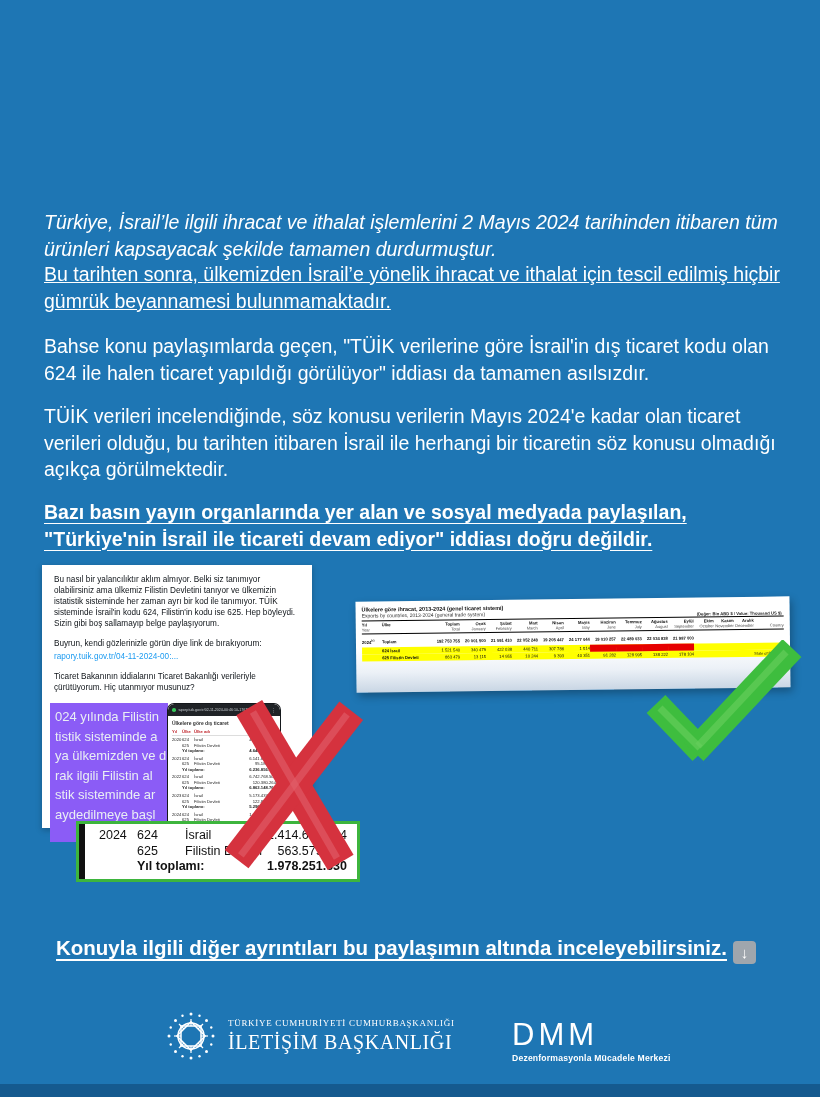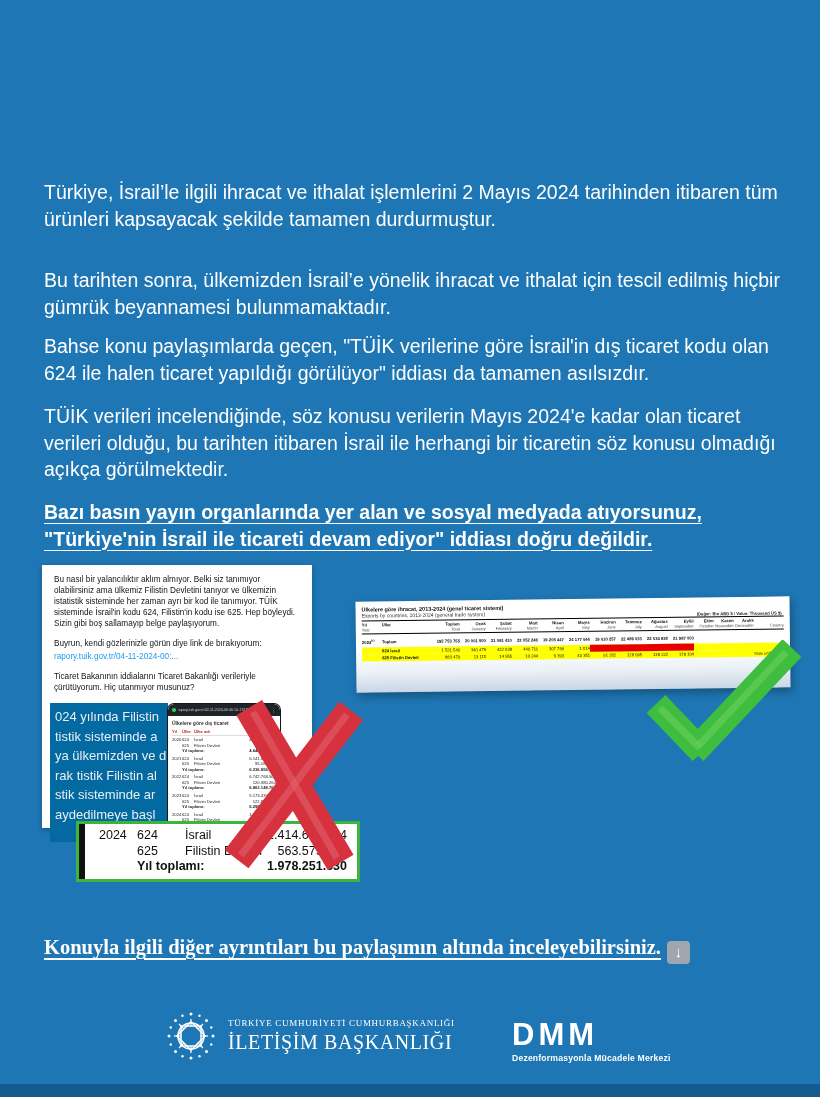--- a/index.html
+++ b/index.html
@@ -9,32 +9,32 @@
   
   .badge { position:absolute; left:224px; top:36px; width:372px; height:142px; }
   .badge svg { position:absolute; left:0; top:0; }
   .badge-label { position:absolute; left:0; top:0; width:372px; height:104px;
     display:flex; align-items:center; justify-content:center;
     color:#2BDFAC; font-size:36px; font-weight:700; letter-spacing:2.5px; }
 
   
   .para { position:absolute; left:44px; width:742px; color:#FFFFFF;
     font-size:19.5px; line-height:26.5px; font-weight:400; }
-  .p1 { top:179px; } .p2 { top:267px; } .p3 { top:333px; } .p4 { top:403px; }
+  .p1 { top:209px;font-style:italic; } .p2 { top:261px;text-decoration:underline; } .p3 { top:333px; } .p4 { top:403px; }
   .claim { top:499px; font-weight:700; text-decoration:underline; text-underline-offset:4px; }
 
   
   .tweet-card { position:absolute; left:42px; top:565px; width:270px; height:263px;
     background:#FFFFFF; box-shadow:0 2px 6px rgba(0,0,0,.25);
     padding:9px 12px; color:#0F1419; font-size:8.2px; line-height:11px; }
   .tweet-card p { margin-bottom:9px; }
   .tweet-link { color:#1D9BF0; text-decoration:none; display:block; margin-top:-7px; margin-bottom:9px; }
 
   .dark-panel { position:absolute; left:50px; top:703px; width:118px; height:139px;
-    background:#0369a1; color:#E9EEF4; overflow:hidden;
+    background:#8b5cf6; color:#E9EEF4; overflow:hidden;
     font-size:13px; line-height:19.6px; padding:4px 0 8px 5px; white-space:nowrap; }
 
   .phone { position:absolute; left:168px; top:704px; width:112px; height:120px;
     background:#FFFFFF; border-radius:6px 6px 0 0; box-shadow:0 0 0 1px #15181c; overflow:hidden; }
   .phone-bar { height:12px; background:#202327; border-radius:6px 6px 0 0;
     display:flex; align-items:center; padding:0 4px; gap:2px; }
   .phone-dot { width:3.5px; height:3.5px; border-radius:50%; background:#34C759; flex:none; }
   .phone-url { color:#C9CED3; font-size:3.6px; white-space:nowrap; overflow:hidden; flex:1; }
   .phone-menu { color:#C9CED3; font-size:5px; }
   .phone-body { padding:2px 4px; }
@@ -76,62 +76,62 @@
   .tk-total-row { font-weight:700; margin-bottom:2px; }
   .tk-yellow { background:#FFFF00; }
   .tk-yellow .tk-ulke { font-weight:700; }
   .tk-red { background:#E60000; color:transparent; height:7px; }
   .tk-country { font-size:3.8px; }
   .tk-sup { font-size:3px; vertical-align:super; }
 
   .green-check { position:absolute; left:640px; top:640px; width:164px; height:122px; z-index:8; }
 
   
-  .note { position:absolute; left:44px; top:936px; width:760px; color:#FFFFFF;
-    font-size:20.5px; font-weight:700;font-family:Liberation Serif, serif; }
+  .note { position:absolute; left:56px; top:936px; width:760px; color:#FFFFFF;
+    font-size:20.5px; font-weight:700; }
   .note-text { text-decoration:underline; text-underline-offset:4px; }
   .arrow-box { display:inline-flex; align-items:center; justify-content:center;
     width:23px; height:23px; background:#9FA6AD; border-radius:4px;
     color:#FFFFFF; font-size:15px; font-weight:700; margin-left:6px; vertical-align:-3px; }
 
   
   .gov-logo { position:absolute; left:166px; top:1011px; display:flex; gap:12px; align-items:center; }
   .gov-text { color:#FFFFFF; font-family:"Liberation Serif", serif; }
   .gov-line1 { font-size:9px; letter-spacing:.7px; }
   .gov-line2 { font-size:20px; font-weight:400; letter-spacing:.6px; margin-top:3px; }
   .dmm-logo { position:absolute; left:512px; top:1019px; color:#FFFFFF; }
-  .dmm-word { font-size:31px; font-weight:700; letter-spacing:4px; line-height:1; }
+  .dmm-word { font-size:31px; font-weight:400; letter-spacing:4px; line-height:1; }
   .dmm-sub { font-size:8.6px; font-weight:700; margin-top:3px; letter-spacing:.2px; }
 
   .bottom-strip { position:absolute; left:0; bottom:0; width:100%; height:13px; background:rgba(5,40,75,.35); }
 </style>
 </head>
 <body>
 
 <div class="page">
 
 
   <div class="para p1">Türkiye, İsrail’le ilgili ihracat ve ithalat işlemlerini 2 Mayıs 2024 tarihinden itibaren tüm ürünleri kapsayacak şekilde tamamen durdurmuştur.</div>
   <div class="para p2">Bu tarihten sonra, ülkemizden İsrail’e yönelik ihracat ve ithalat için tescil edilmiş hiçbir gümrük beyannamesi bulunmamaktadır.</div>
   <div class="para p3">Bahse konu paylaşımlarda geçen, "TÜİK verilerine göre İsrail'in dış ticaret kodu olan 624 ile halen ticaret yapıldığı görülüyor" iddiası da tamamen asılsızdır.</div>
   <div class="para p4">TÜİK verileri incelendiğinde, söz konusu verilerin Mayıs 2024'e kadar olan ticaret verileri olduğu, bu tarihten itibaren İsrail ile herhangi bir ticaretin söz konusu olmadığı açıkça görülmektedir.</div>
-  <div class="para claim">Bazı basın yayın organlarında yer alan ve sosyal medyada atıyorsunuz, "Türkiye'nin İsrail ile ticareti devam ediyor" iddiası doğru değildir.</div>
+  <div class="para claim">Bazı basın yayın organlarında yer alan ve sosyal medyada paylaşılan, "Türkiye'nin İsrail ile ticareti devam ediyor" iddiası doğru değildir.</div>
 
   <div class="tweet-card">
     <p>Bu nasıl bir yalancılıktır aklım almıyor. Belki siz tanımıyor olabilirsiniz ama ülkemiz Filistin Devletini tanıyor ve ülkemizin istatistik sisteminde her zaman ayrı bir kod ile tanımıyor. TÜİK sisteminde İsrail'in kodu 624, Filistin'in kodu ise 625. Hep böyleydi. Sizin gibi boş sallamayıp belge paylaşıyorum.</p>
     <p>Buyrun, kendi gözlerinizle görün diye link de bırakıyorum:</p>
     <a class="tweet-link" href="#">rapory.tuik.gov.tr/04-11-2024-00:...</a>
     <p>Ticaret Bakanının iddialarını Ticaret Bakanlığı verileriyle çürütüyorum. Hiç utanmıyor musunuz?</p>
   </div>
 
   <div class="dark-panel">
     <div>024 yılında Filistin</div>
     <div>tistik sisteminde a</div>
     <div>ya ülkemizden ve d</div>
-    <div>rak tistik Filistin al</div>
+    <div>rak ilgili Filistin al</div>
     <div>stik sisteminde ar</div>
     <div>aydedilmeye başl</div>
   </div>
 
   <div class="phone">
     <div class="phone-bar">
       <span class="phone-dot"></span>
       <span class="phone-url">rapory.tuik.gov.tr/02-11-2024-00:46:10-176791</span>
       <span class="phone-menu">⋮</span>
     </div>

